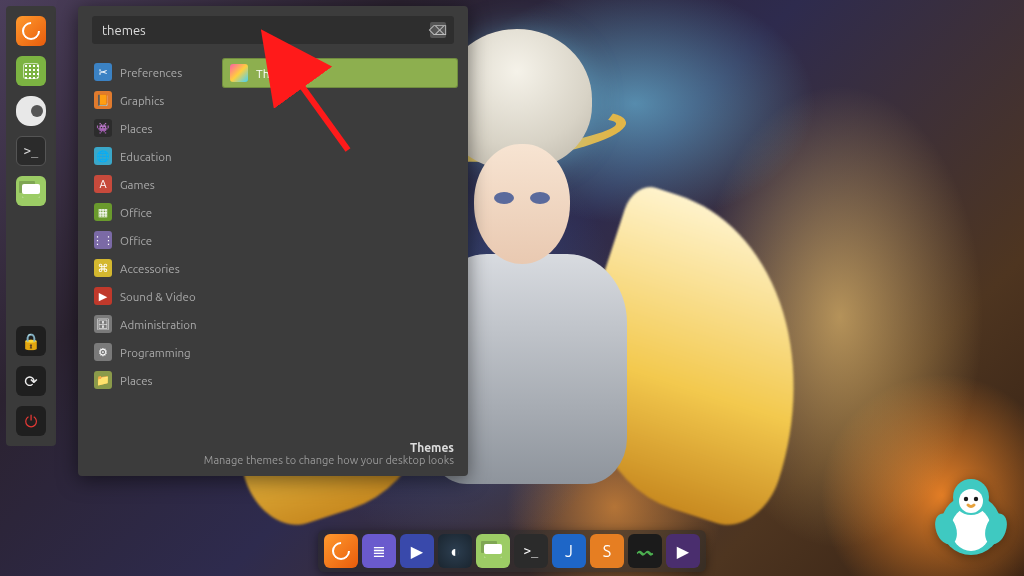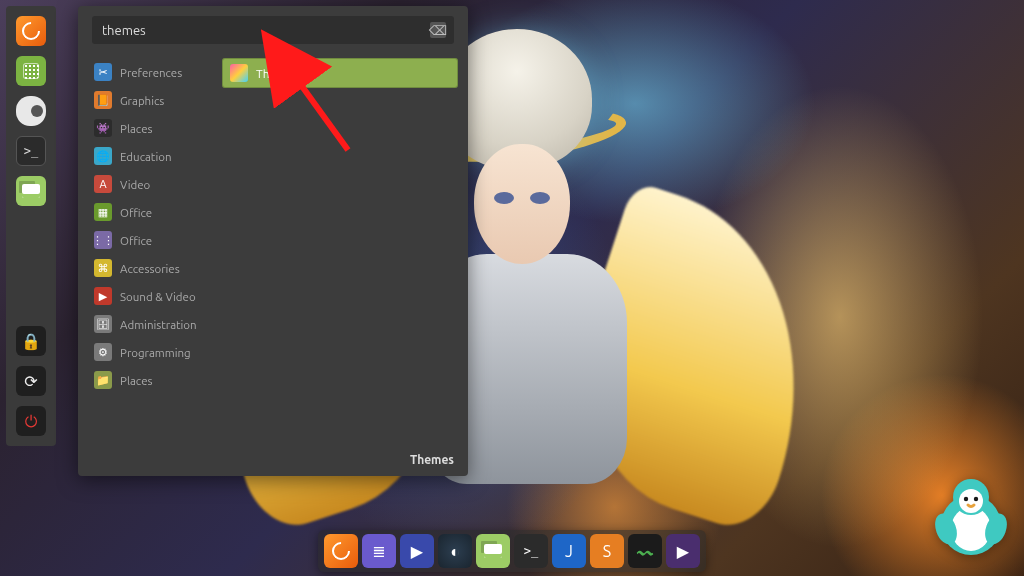--- a/index.html
+++ b/index.html
@@ -129,21 +129,21 @@
       <div class="cat">
           <span class="ci c-dark">👾</span>
           <span>Places</span>
         </div>
       <div class="cat">
           <span class="ci c-cyan">🌐</span>
           <span>Education</span>
         </div>
       <div class="cat">
           <span class="ci c-red">A</span>
-          <span>Video</span>
+          <span>Games</span>
         </div>
       <div class="cat">
           <span class="ci c-green">▦</span>
           <span>Office</span>
         </div>
       <div class="cat">
           <span class="ci c-purple">⋮⋮</span>
           <span>Office</span>
         </div>
       <div class="cat">
@@ -169,20 +169,21 @@
     </div>
     <div class="results">
       <div class="result">
         <span class="ri"></span>
         <span>Themes</span>
       </div>
     </div>
   </div>
   <div class="menu-footer">
     <div class="ft-title">Themes</div>
+    <div class="ft-desc">Manage themes to change how your desktop looks</div>
   </div>
 </div>
 
 <div class="arrow" style="left:278px;top:60px;">
   <svg width="90" height="100">
     <defs>
         <marker id="ah" markerWidth="12" markerHeight="12" refX="2" refY="6" orient="auto">
       <path d="M0,0 L12,6 L0,12 z" fill="#ff1a1a"></path>
         </marker>
       </defs>

